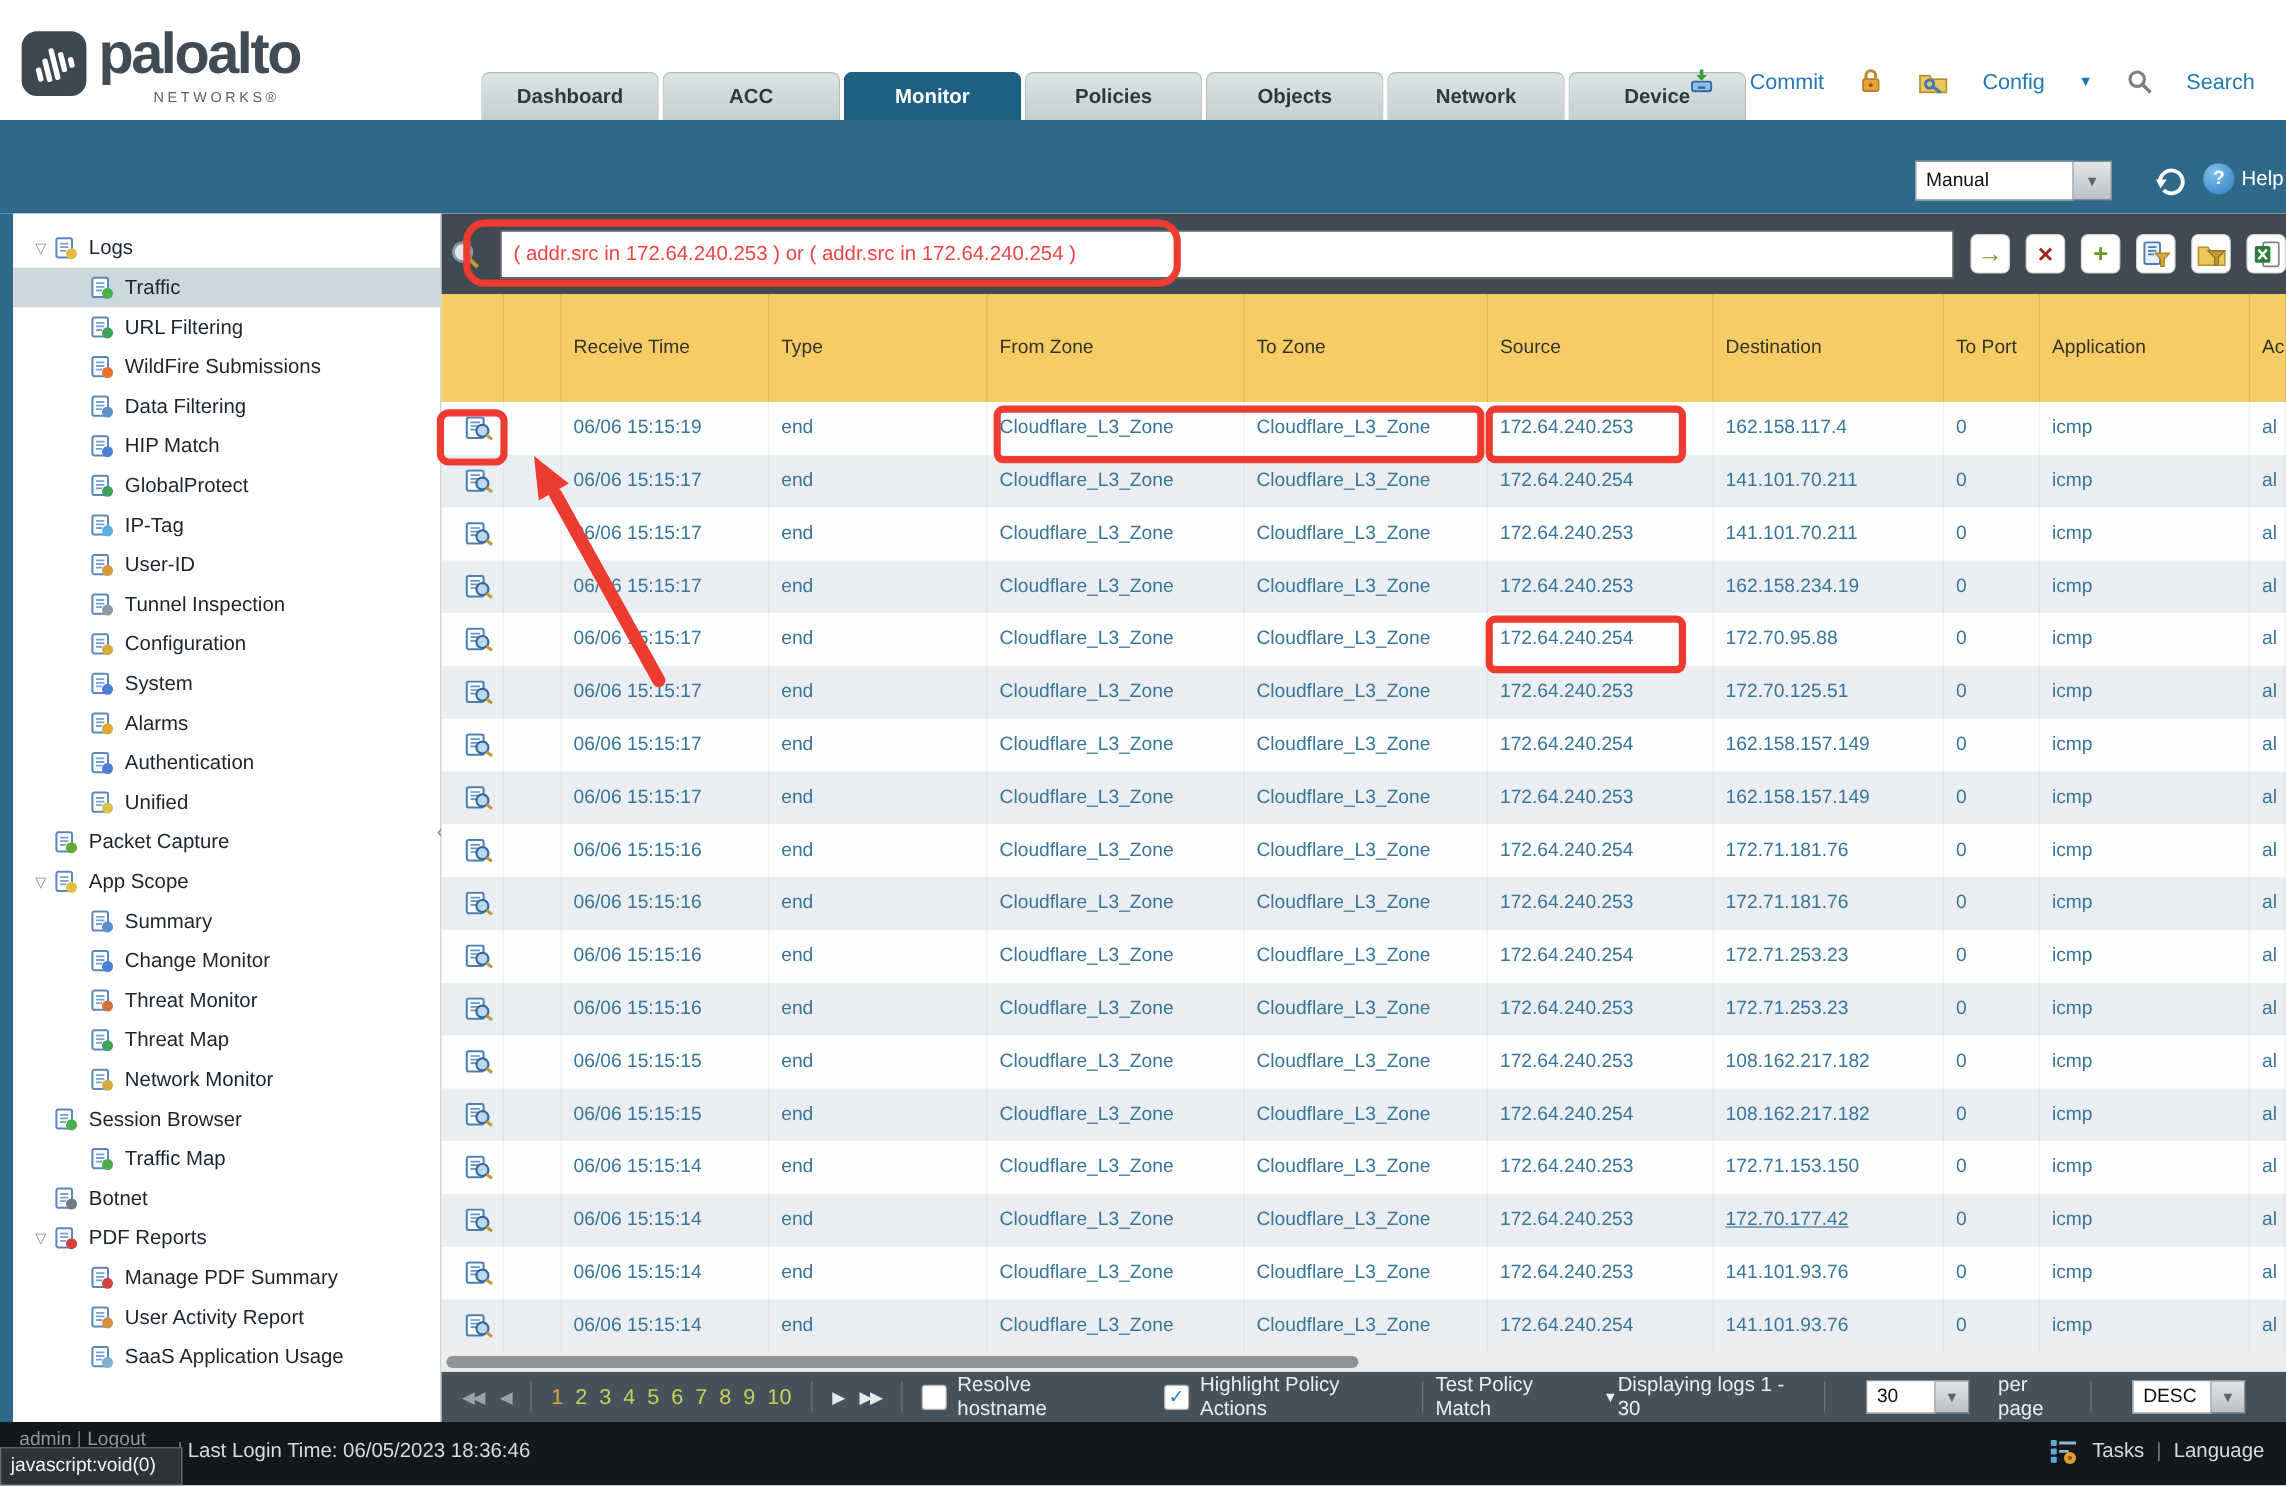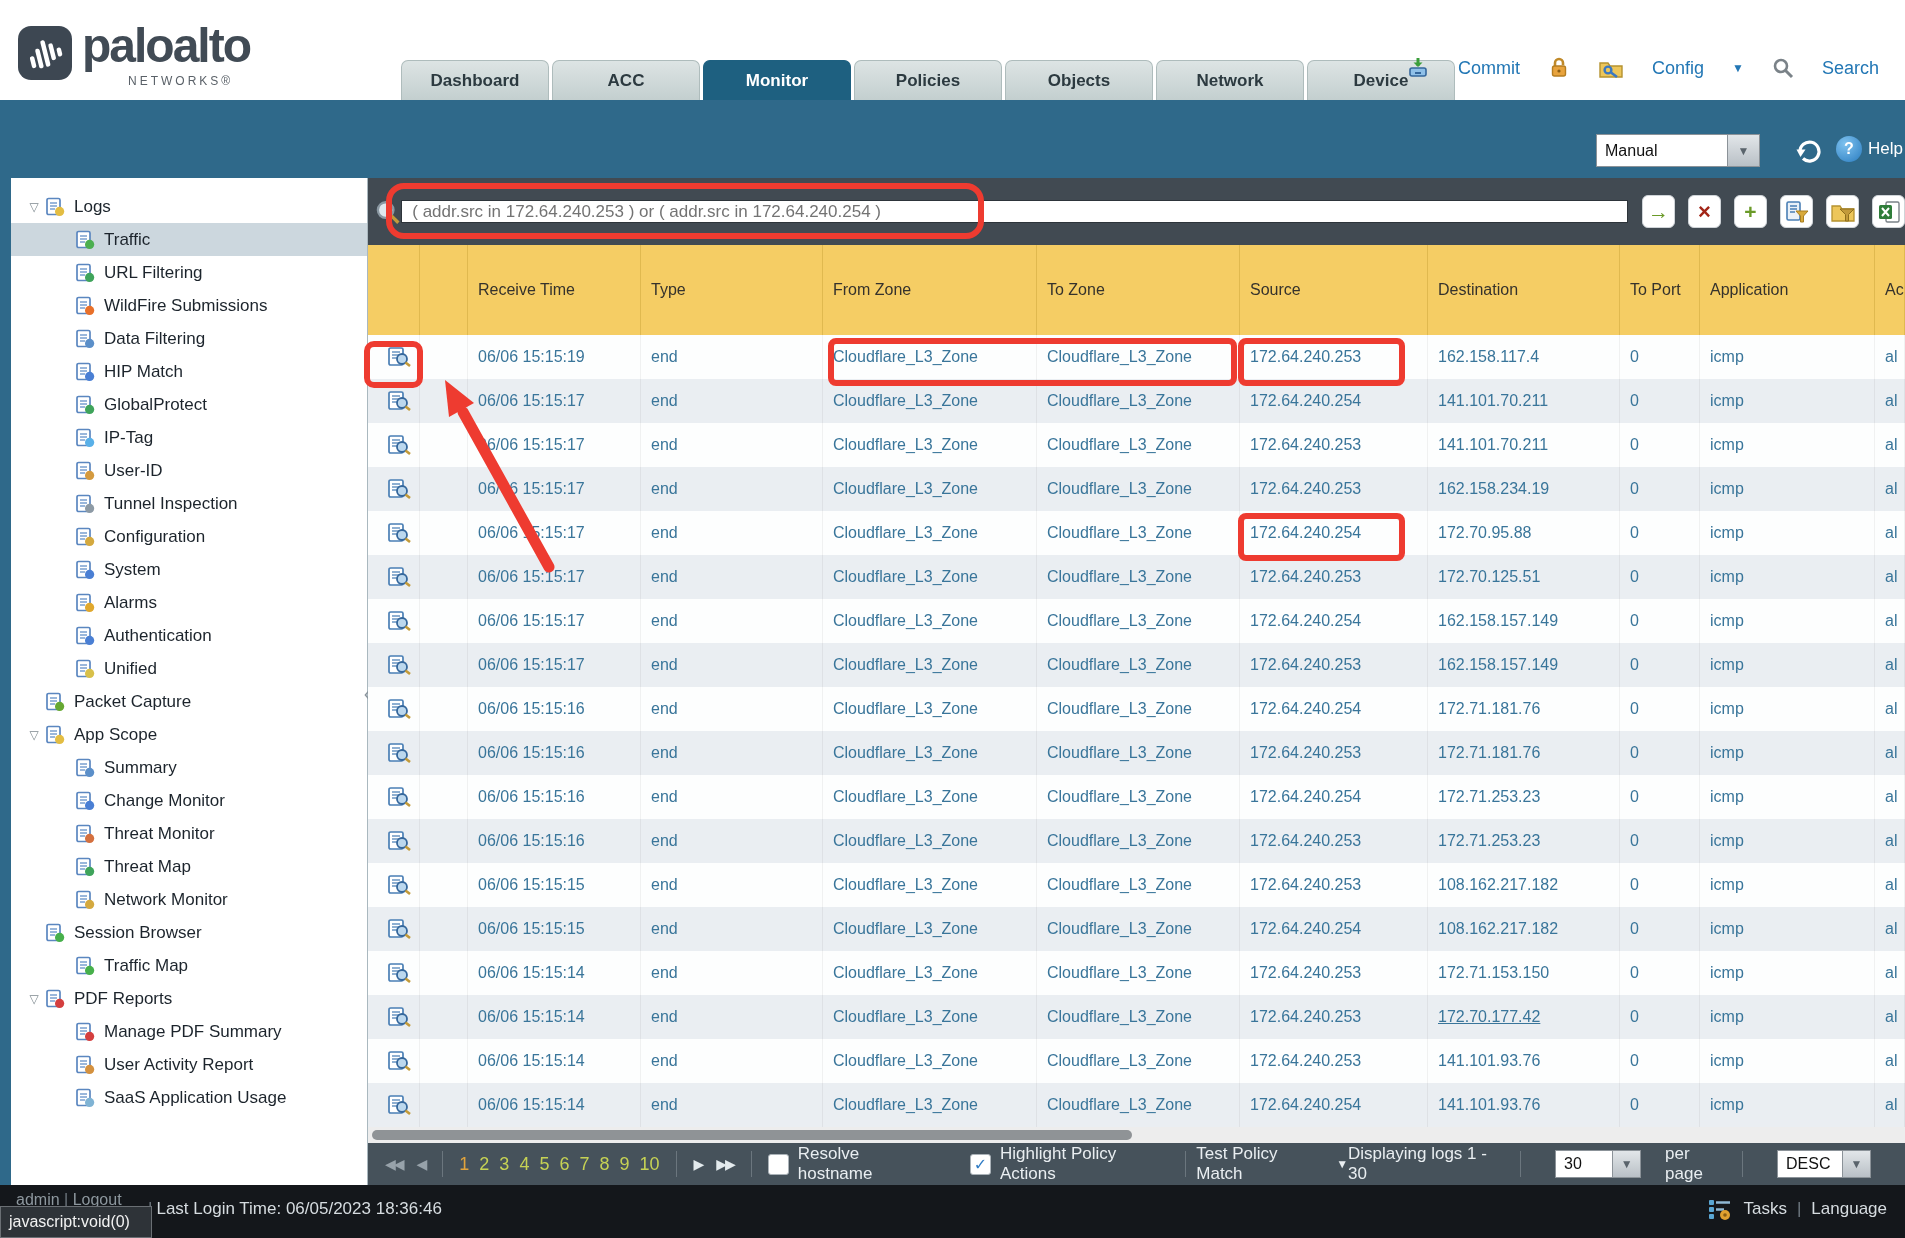--- a/index.html
+++ b/index.html
@@ -43,22 +43,22 @@
   .snode.lv1{padding-left:42px}
   .snode.sel{background:#ccd7de}
   .sicon{flex:0 0 20px;width:20px;height:20px;margin-right:9px}
   .collapse-handle{position:absolute;left:360px;top:678px;width:14px;height:30px;color:#8a949c;
        font-size:20px;display:flex;align-items:center;justify-content:center}
 
   
   .main{position:absolute;left:368px;top:178px;width:1537px;height:1007px;background:#fff}
   .filterbar{position:relative;height:67px;background:#414a52;display:flex;align-items:center}
   .fmag{margin-left:6px}
-  .finput{margin-left:0;width:1260px;height:23px;background:#fff;border:1px solid #2d343a;
-       display:flex;align-items:center;padding:0 10px;font-size:17px;color:#737373;white-space:nowrap;overflow:hidden}
+  .finput{margin-left:16px;width:1260px;height:40px;background:#fff;border:1px solid #2d343a;
+       display:flex;align-items:center;padding:0 10px;font-size:17px;color:#ef4444;white-space:nowrap;overflow:hidden}
   .fbtns{display:flex;gap:13px;margin-left:14px}
   .fbtn{width:33px;height:33px;border-radius:6px;background:#fff;border:1px solid #cfd4d8;
        display:flex;align-items:center;justify-content:center;font-weight:bold}
   .fbtn.gl{font-size:21px;color:#6a9a28}
   .fbtn.rd{font-size:22px;color:#a32618}
 
   .thead{display:flex;height:90px;background:#f5cd64;align-items:center}
   .hc{height:100%;display:flex;align-items:center;padding-left:10px;font-size:16px;color:#35322c;
       border-right:1px solid #e0b94f}
   .c0{width:52px;flex:0 0 52px;justify-content:center;padding-left:0}
@@ -399,20 +399,29 @@
       <span>Session Browser</span>
     </div>
       <div class="snode lv1">
       <span class="tri"></span>
       <svg class="sicon" viewBox="0 0 20 20">
         <rect x="2" y="1.5" width="13" height="16" rx="1.6" fill="#fff" stroke="#5b87c0" stroke-width="1.7"></rect>
         <path d="M5 6 h7 M5 9 h7 M5 12 h5" stroke="#7aa0cf" stroke-width="1.5"></path>
         <circle cx="14.6" cy="14.4" r="4.6" fill="#47b04b"></circle>
       </svg>
       <span>Traffic Map</span>
+    </div>
+      <div class="snode lv0">
+      <span class="tri"></span>
+      <svg class="sicon" viewBox="0 0 20 20">
+        <rect x="2" y="1.5" width="13" height="16" rx="1.6" fill="#fff" stroke="#5b87c0" stroke-width="1.7"></rect>
+        <path d="M5 6 h7 M5 9 h7 M5 12 h5" stroke="#7aa0cf" stroke-width="1.5"></path>
+        <circle cx="14.6" cy="14.4" r="4.6" fill="#6f7a84"></circle>
+      </svg>
+      <span>Botnet</span>
     </div>
       <div class="snode lv0 grp">
       <span class="tri">▽</span>
       <svg class="sicon" viewBox="0 0 20 20">
         <rect x="2" y="1.5" width="13" height="16" rx="1.6" fill="#fff" stroke="#5b87c0" stroke-width="1.7"></rect>
         <path d="M5 6 h7 M5 9 h7 M5 12 h5" stroke="#7aa0cf" stroke-width="1.5"></path>
         <circle cx="14.6" cy="14.4" r="4.6" fill="#d43f3f"></circle>
       </svg>
       <span>PDF Reports</span>
     </div>

